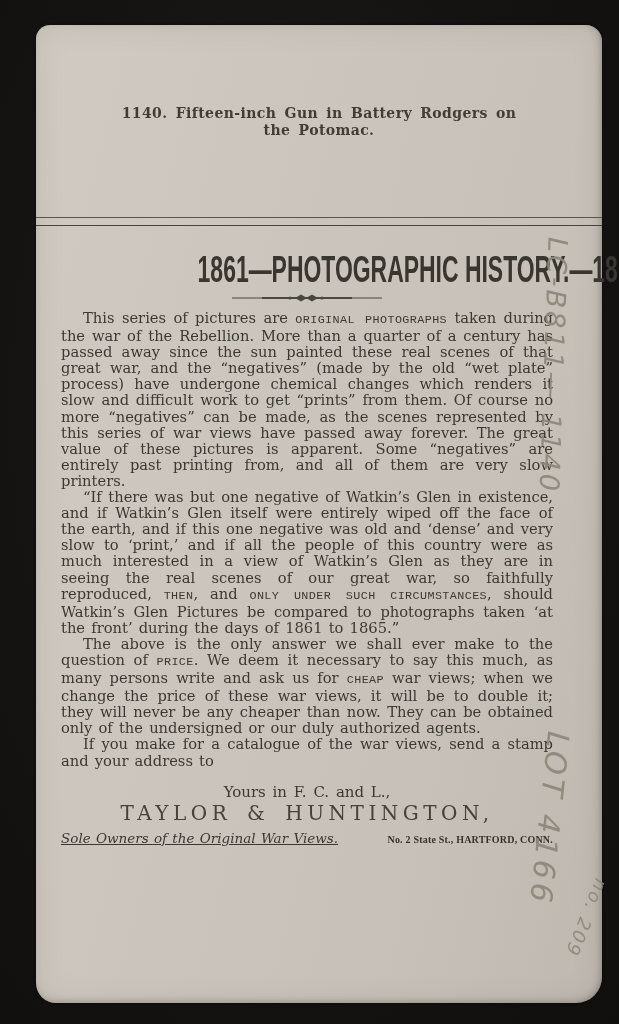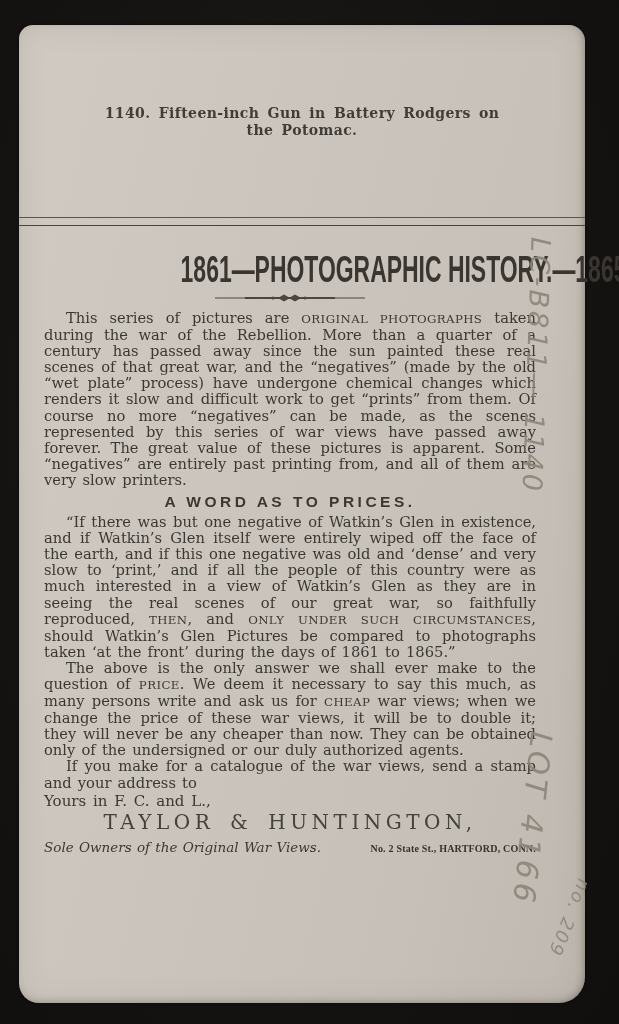--- a/index.html
+++ b/index.html
@@ -11,21 +11,21 @@
     background: radial-gradient(ellipse at 45% 40%, #1d1b19 0%, #151312 60%, #100f0e 100%);
     font-family: "DejaVu Serif", serif;
   }
   .stage {
     position: relative;
     width: 619px;
     height: 1024px;
   }
   .card {
     position: absolute;
-    left: 19px;
+    left: 36px;
     top: 25px;
     width: 566px;
     height: 978px;
     background: linear-gradient(104deg, #d0cac2 0%, #cbc4bc 45%, #c7c0b8 75%, #bfb8b0 100%);
     border-radius: 14px 16px 26px 20px;
     box-shadow:
       inset 0 0 30px rgba(90,80,70,0.12),
       inset -5px 0 10px -5px rgba(0,0,0,0.28),
       inset 0 -5px 10px -5px rgba(0,0,0,0.22),
       0 0 3px rgba(0,0,0,0.6);
@@ -88,54 +88,56 @@
     font-size: 14.7px;
     line-height: 16.1px;
     text-align: justify;
     word-spacing: 1.5px;
     color: #3b3833;
   }
   .sc {
     text-transform: uppercase;
     font-size: 0.8em;
     letter-spacing: 0.4px;
+    font-family: Liberation Mono, monospace;
   }
   h2.prices-heading {
     margin: 5px 0 3px 0;
     text-align: center;
     font-family: "Liberation Sans", sans-serif;
     font-weight: 700;
     font-size: 15.5px;
     letter-spacing: 3.5px;
     color: #3b3833;
   }
   .yours-line {
-    text-align: left;
+    text-align: center;
     font-size: 15px;
-    margin-top: 1px;
+    margin-top: 14px;
     word-spacing: 2px;
   }
   .company-line {
     text-align: center;
     font-size: 20px;
     letter-spacing: 4.5px;
     word-spacing: 5px;
     margin-top: 0;
     color: #45413b;
   }
   .bottom-row {
     display: flex;
     justify-content: space-between;
     align-items: baseline;
     margin-top: 5px;
   }
   .sole-owners {
     font-style: italic;
     font-size: 13.5px;
     word-spacing: 1px;
+    text-decoration: underline;
   }
   .address {
     font-family: Liberation Serif, serif;
     font-weight: 700;
     font-size: 10px;
     letter-spacing: 0.2px;
     color: #35322d;
   }
   .pencil {
     position: absolute;
@@ -191,21 +193,20 @@
           <path d="M74 6 l6 -3.4 6 3.4 -6 3.4 z" fill="#4a4641"></path>
           <circle cx="58" cy="6" r="1.6" fill="#4a4641"></circle>
           <circle cx="90" cy="6" r="1.6" fill="#4a4641"></circle>
         </svg>
       </div>
 
       <div>
           <p class="body-para"><span>This series of pictures are </span><span class="sc">original photographs</span><span> taken during the war of the Rebellion.  More than a quarter of a century has passed away since the sun painted these real scenes of that great war, and the “negatives” (made by the old “wet plate” process) have undergone chemical changes which renders it slow and difficult work to get “prints” from them.  Of course no more “negatives” can be made, as the scenes represented by this series of war views have passed away forever.  The great value of these pictures is apparent.  Some “negatives” are entirely past printing from, and all of them are very slow printers.</span></p>
         </div>
 
-      <h2 class="prices-heading">A WORD AS TO PRICES.</h2>
 
       <div>
           <p class="body-para"><span>“If there was but one negative of Watkin’s Glen in existence, and if Watkin’s Glen itself were entirely wiped off the face of the earth, and if this one negative was old and ‘dense’ and very slow to ‘print,’ and if all the people of this country were as much interested in a view of Watkin’s Glen as they are in seeing the real scenes of our great war, so faithfully reproduced, </span><span class="sc">then</span><span>, and </span><span class="sc">only under such circumstances</span><span>, should Watkin’s Glen Pictures be compared to photographs taken ‘at the front’ during the days of 1861 to 1865.”</span></p>
           <p class="body-para"><span>The above is the only answer we shall ever make to the question of </span><span class="sc">price</span><span>.  We deem it necessary to say this much, as many persons write and ask us for </span><span class="sc">cheap</span><span> war views; when we change the price of these war views, it will be to double it; they will never be any cheaper than now.  They can be obtained only of the undersigned or our duly authorized agents.</span></p>
           <p class="body-para"><span>If you make for a catalogue of the war views, send a stamp and your address to</span></p>
         </div>
 
       <div class="yours-line">Yours in F. C. and L.,</div>
 
       <div class="company-line">TAYLOR &amp; HUNTINGTON,</div>

